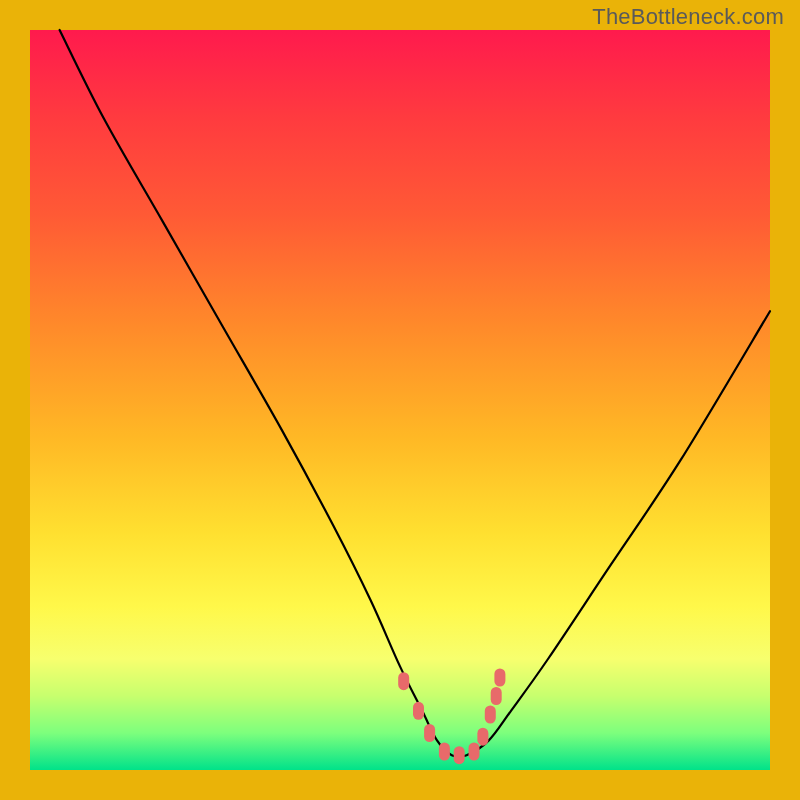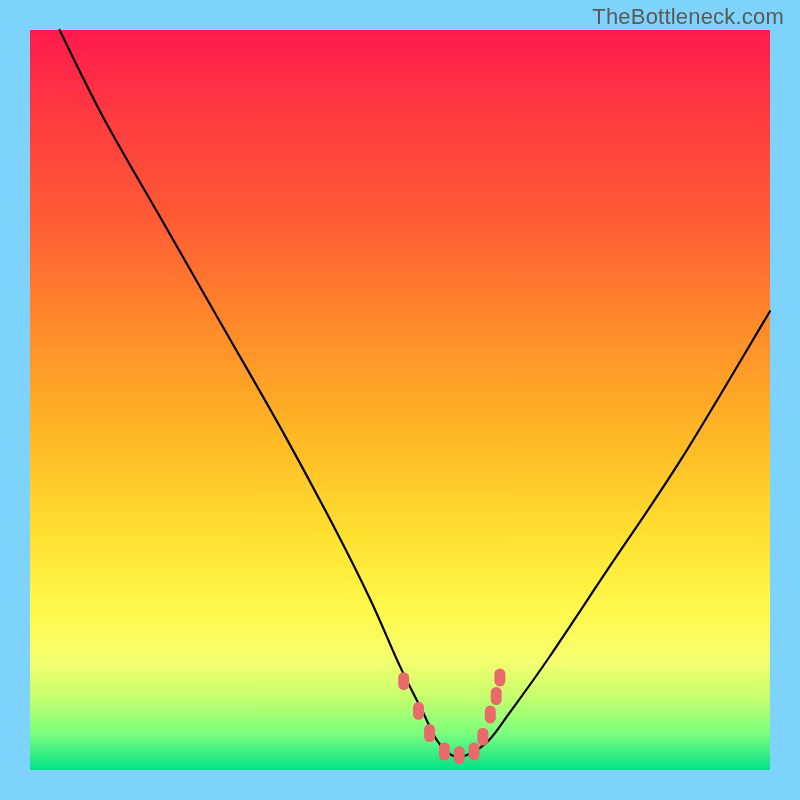--- a/index.html
+++ b/index.html
@@ -8,21 +8,21 @@
     width: 800px;
     height: 800px;
     background: #000;
     overflow: hidden;
     font-family: Arial, Helvetica, sans-serif;
   }
   .frame {
     position: relative;
     width: 800px;
     height: 800px;
-    background: #7dd3fc;
+    background: #eab308;
   }
   .plot-area {
     position: absolute;
     left: 30px;
     top: 30px;
     width: 740px;
     height: 740px;
     
     background: linear-gradient(
       to bottom,

